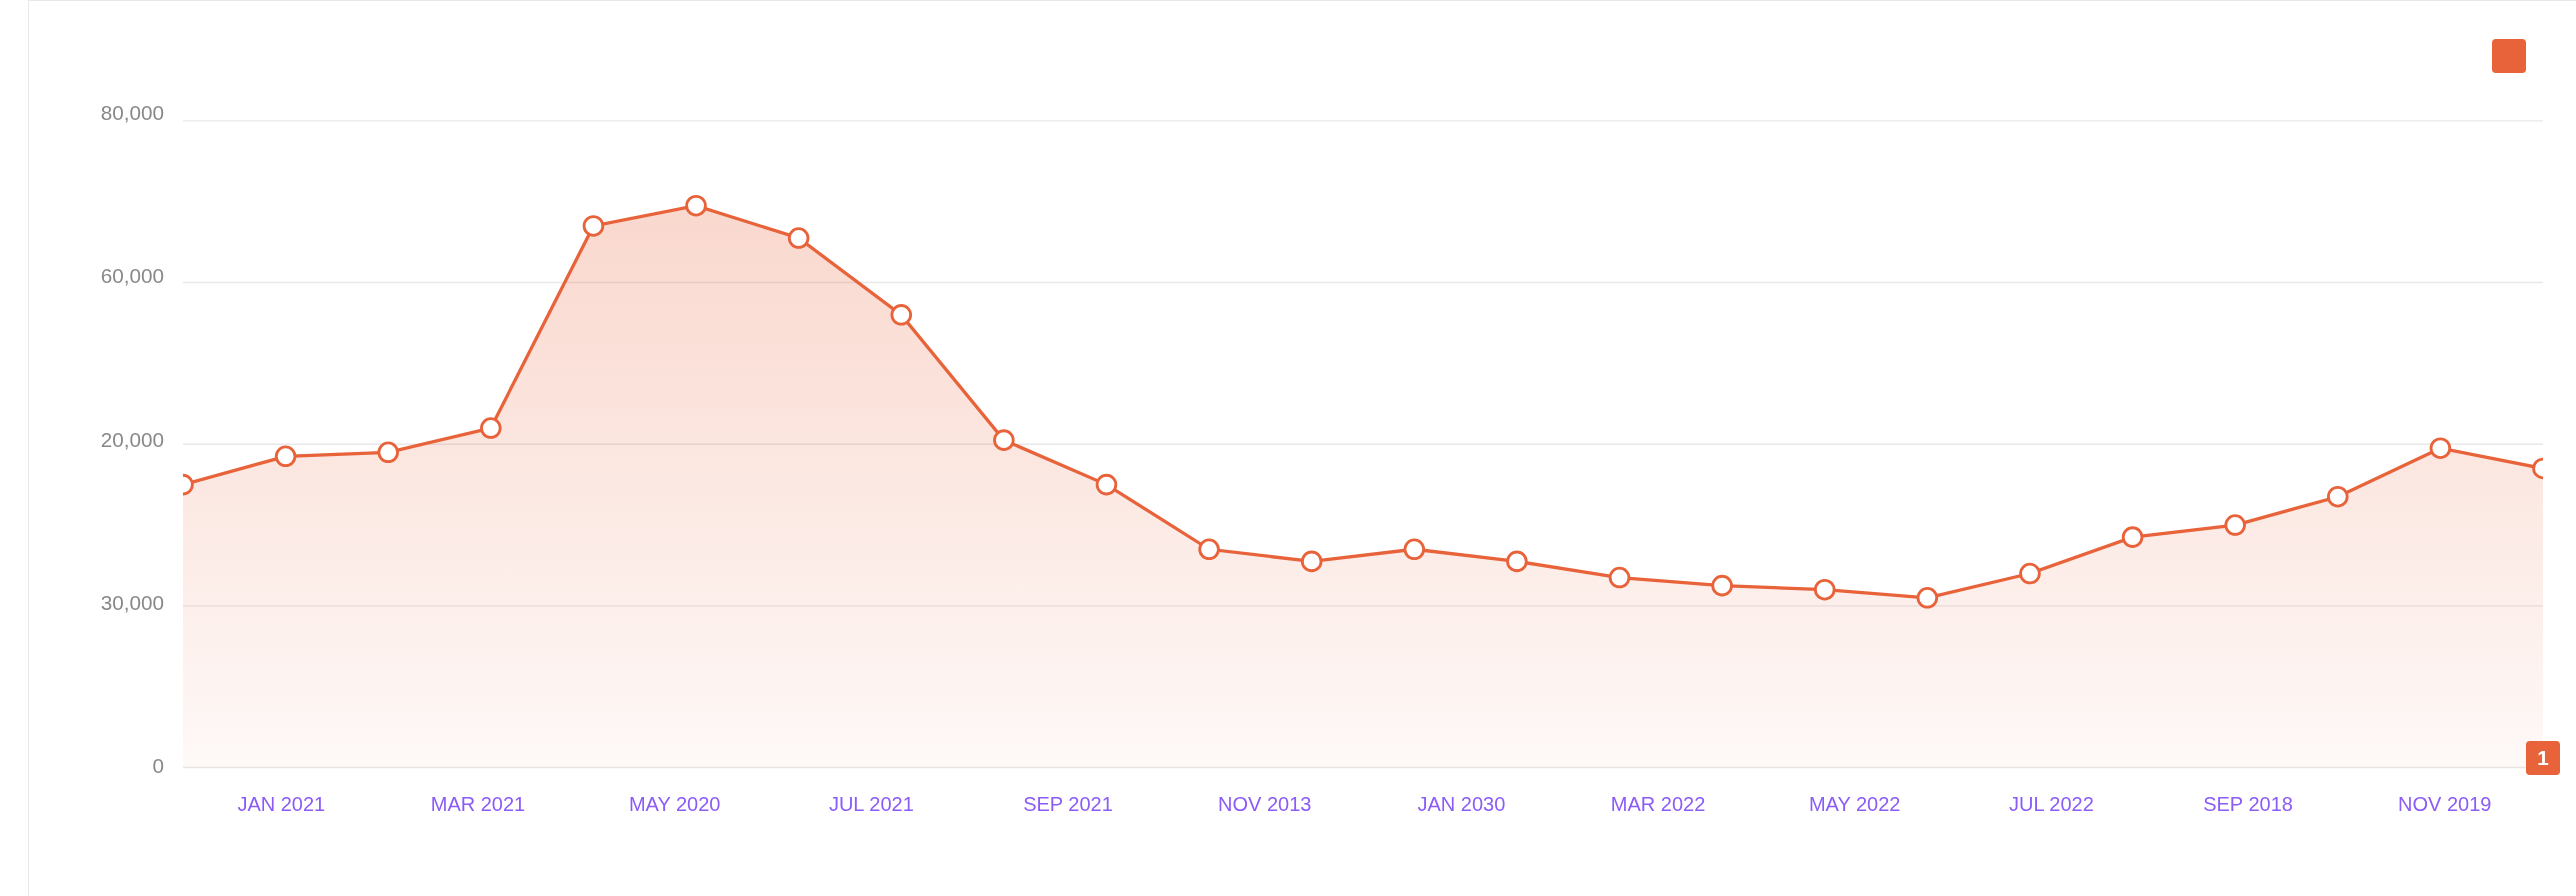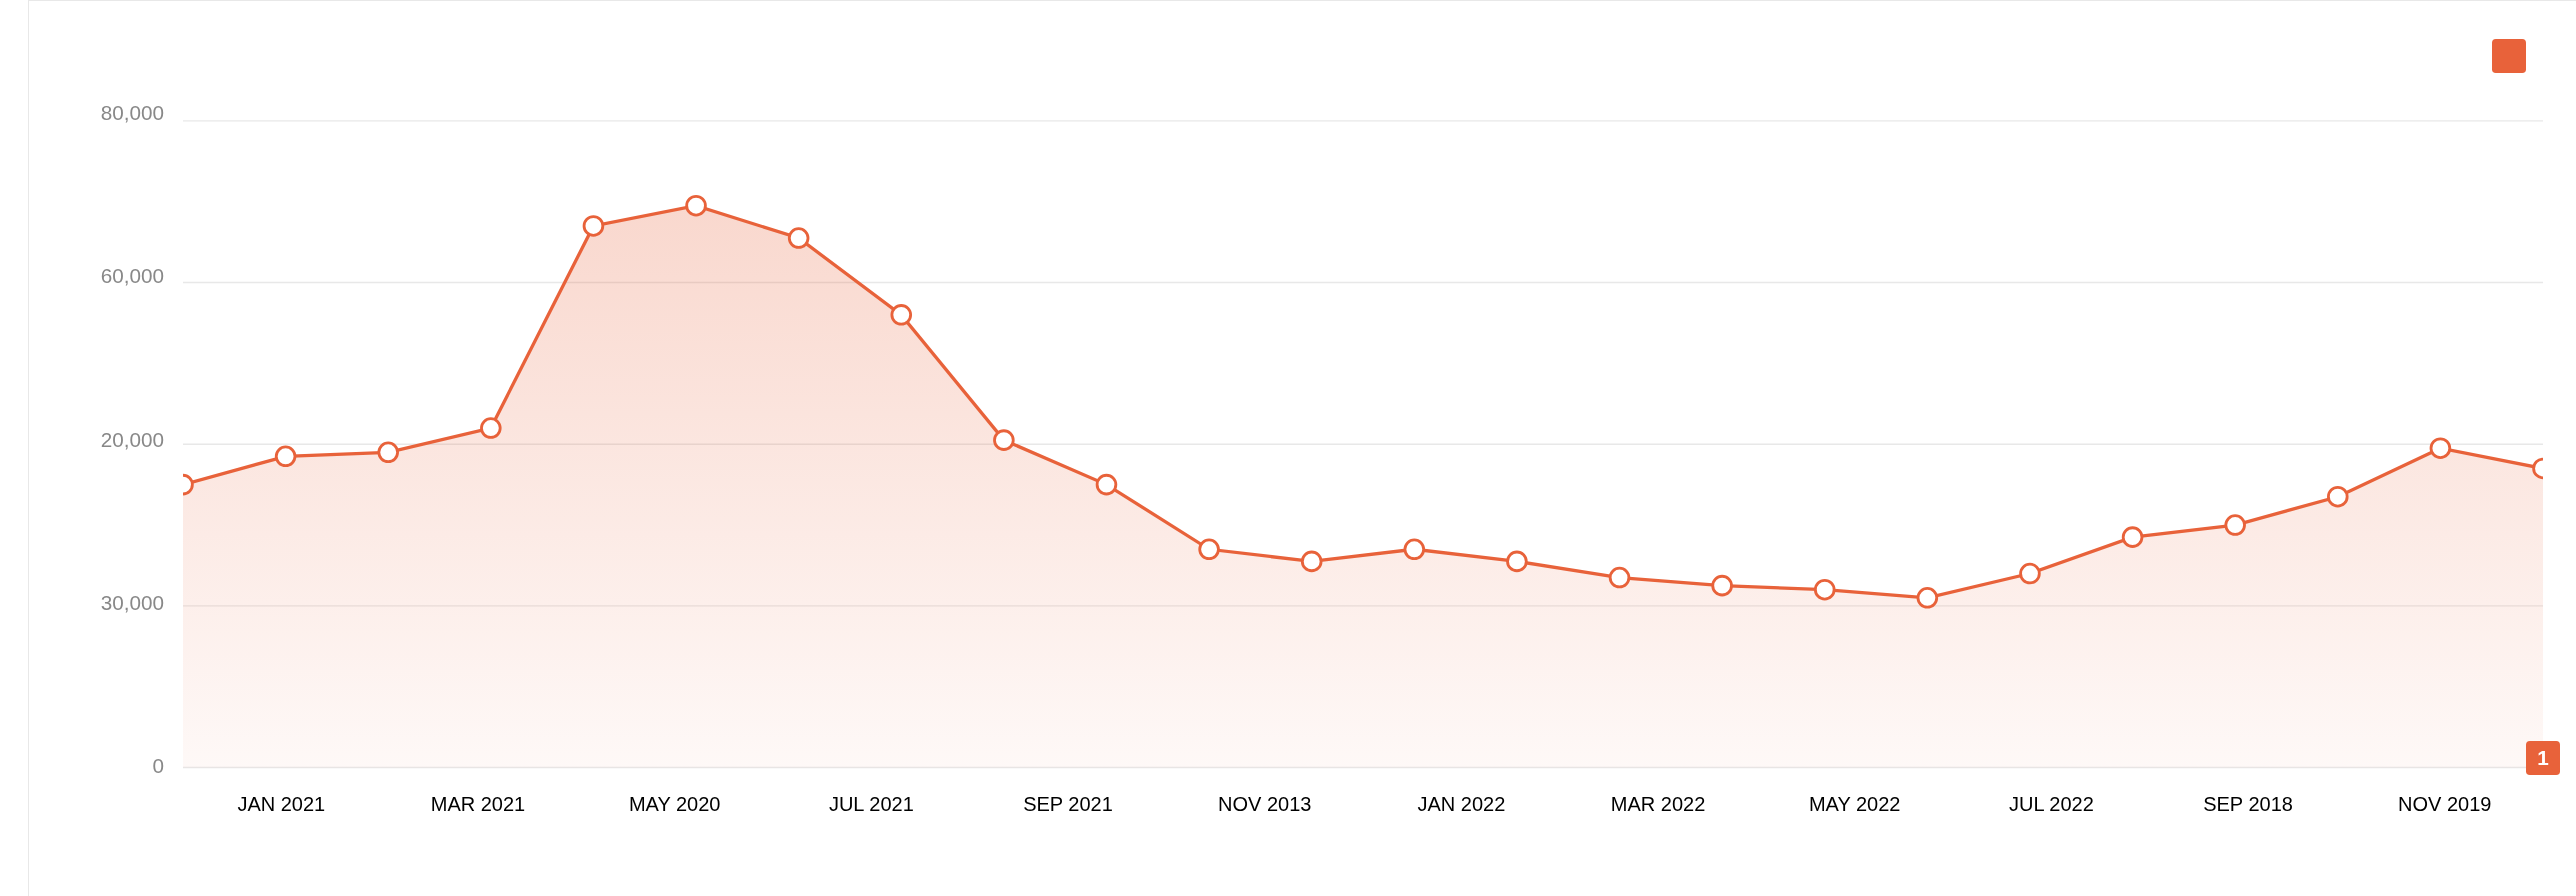--- a/index.html
+++ b/index.html
@@ -89,21 +89,21 @@
       left: 94px;
       right: 0;
       bottom: 0;
       height: 75px;
       display: flex;
       align-items: flex-start;
       padding-top: 15px;
     }
     .x-label {
       font-size: 20px;
-      color: #000000;
+      color: #8b5cf6;
       text-align: center;
       flex: 1;
     }
     .badge {
       background: #e8623a;
       color: #fff;
       border-radius: 3.8px;
       font-size: 20.7px;
       font-weight: bold;
       width: 34px;
@@ -189,21 +189,21 @@
     </div>
 
     <div class="x-axis-labels">
 
     <div class="x-label-container"><span class="x-label">JAN 2021</span></div>
         <div class="x-label-container"><span class="x-label">MAR 2021</span></div>
         <div class="x-label-container"><span class="x-label">MAY 2020</span></div>
         <div class="x-label-container"><span class="x-label">JUL 2021</span></div>
         <div class="x-label-container"><span class="x-label">SEP 2021</span></div>
         <div class="x-label-container"><span class="x-label">NOV 2013</span></div>
-        <div class="x-label-container"><span class="x-label">JAN 2022</span></div>
+        <div class="x-label-container"><span class="x-label">JAN 2030</span></div>
         <div class="x-label-container"><span class="x-label">MAR 2022</span></div>
         <div class="x-label-container"><span class="x-label">MAY 2022</span></div>
         <div class="x-label-container"><span class="x-label">JUL 2022</span></div>
         <div class="x-label-container"><span class="x-label">SEP 2018</span></div>
         <div class="x-label-container"><span class="x-label">NOV 2019</span><div class="badge">1</div></div>
       </div>
   </div>
 </div>
 
 

